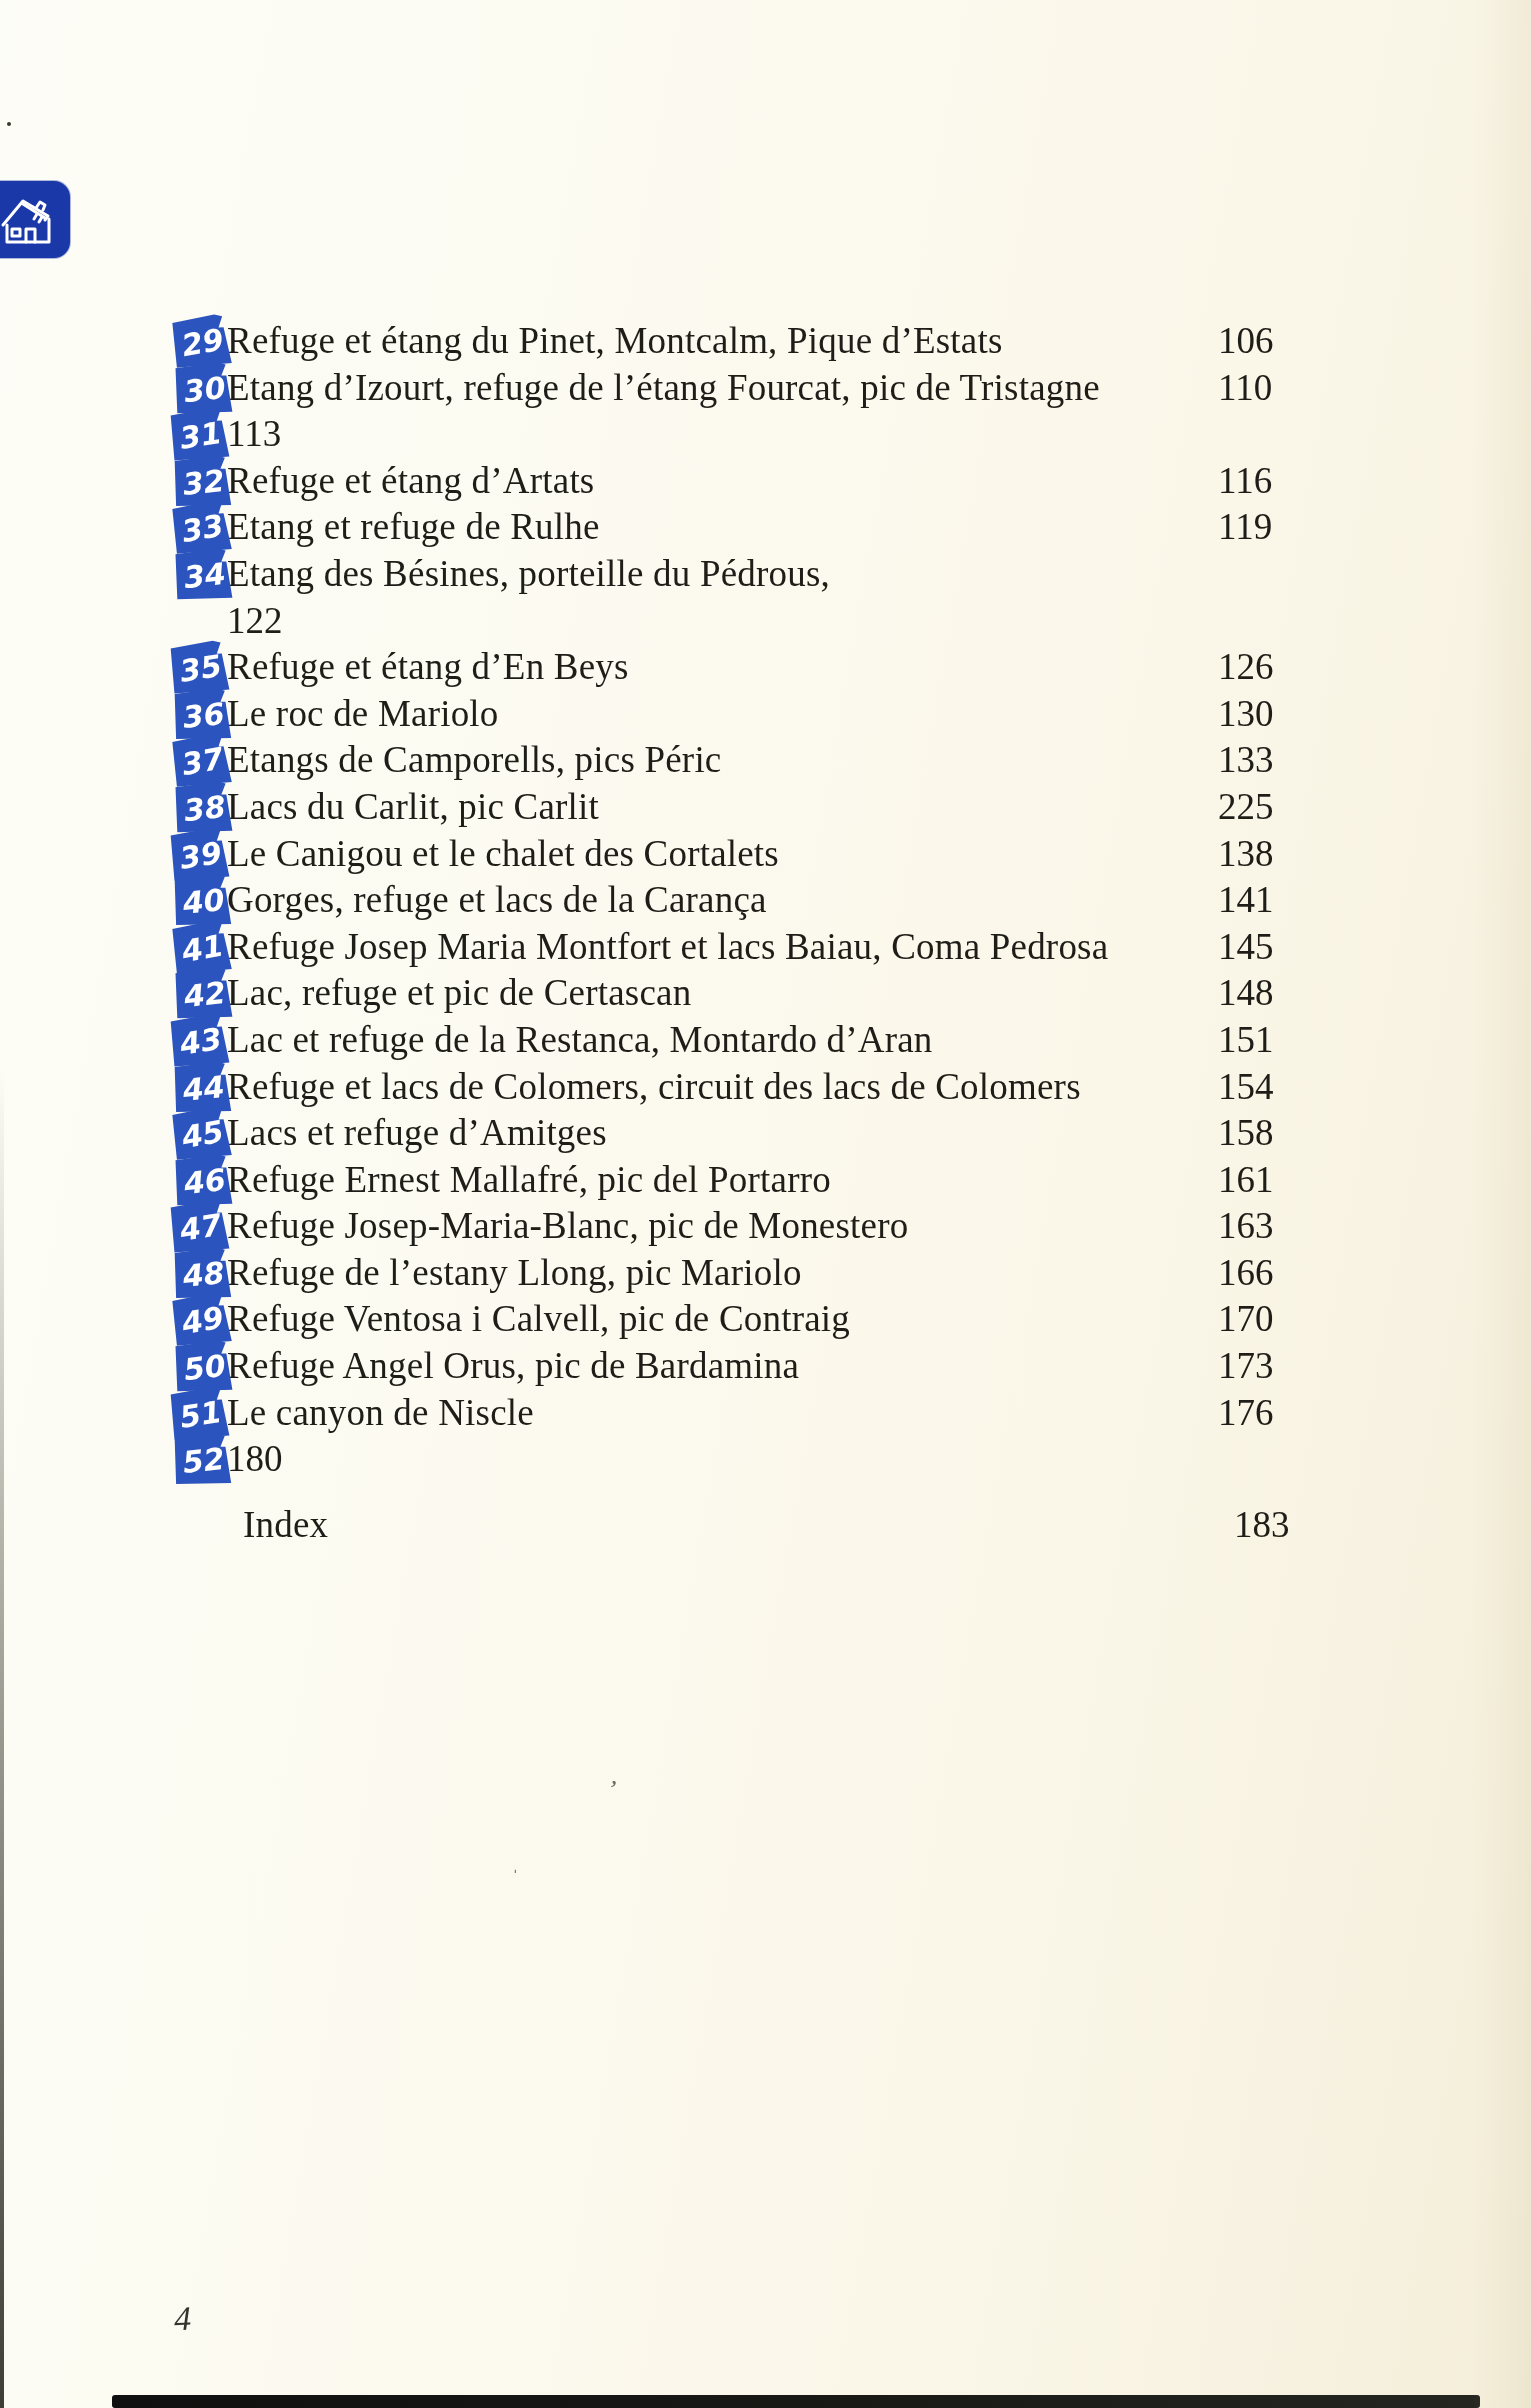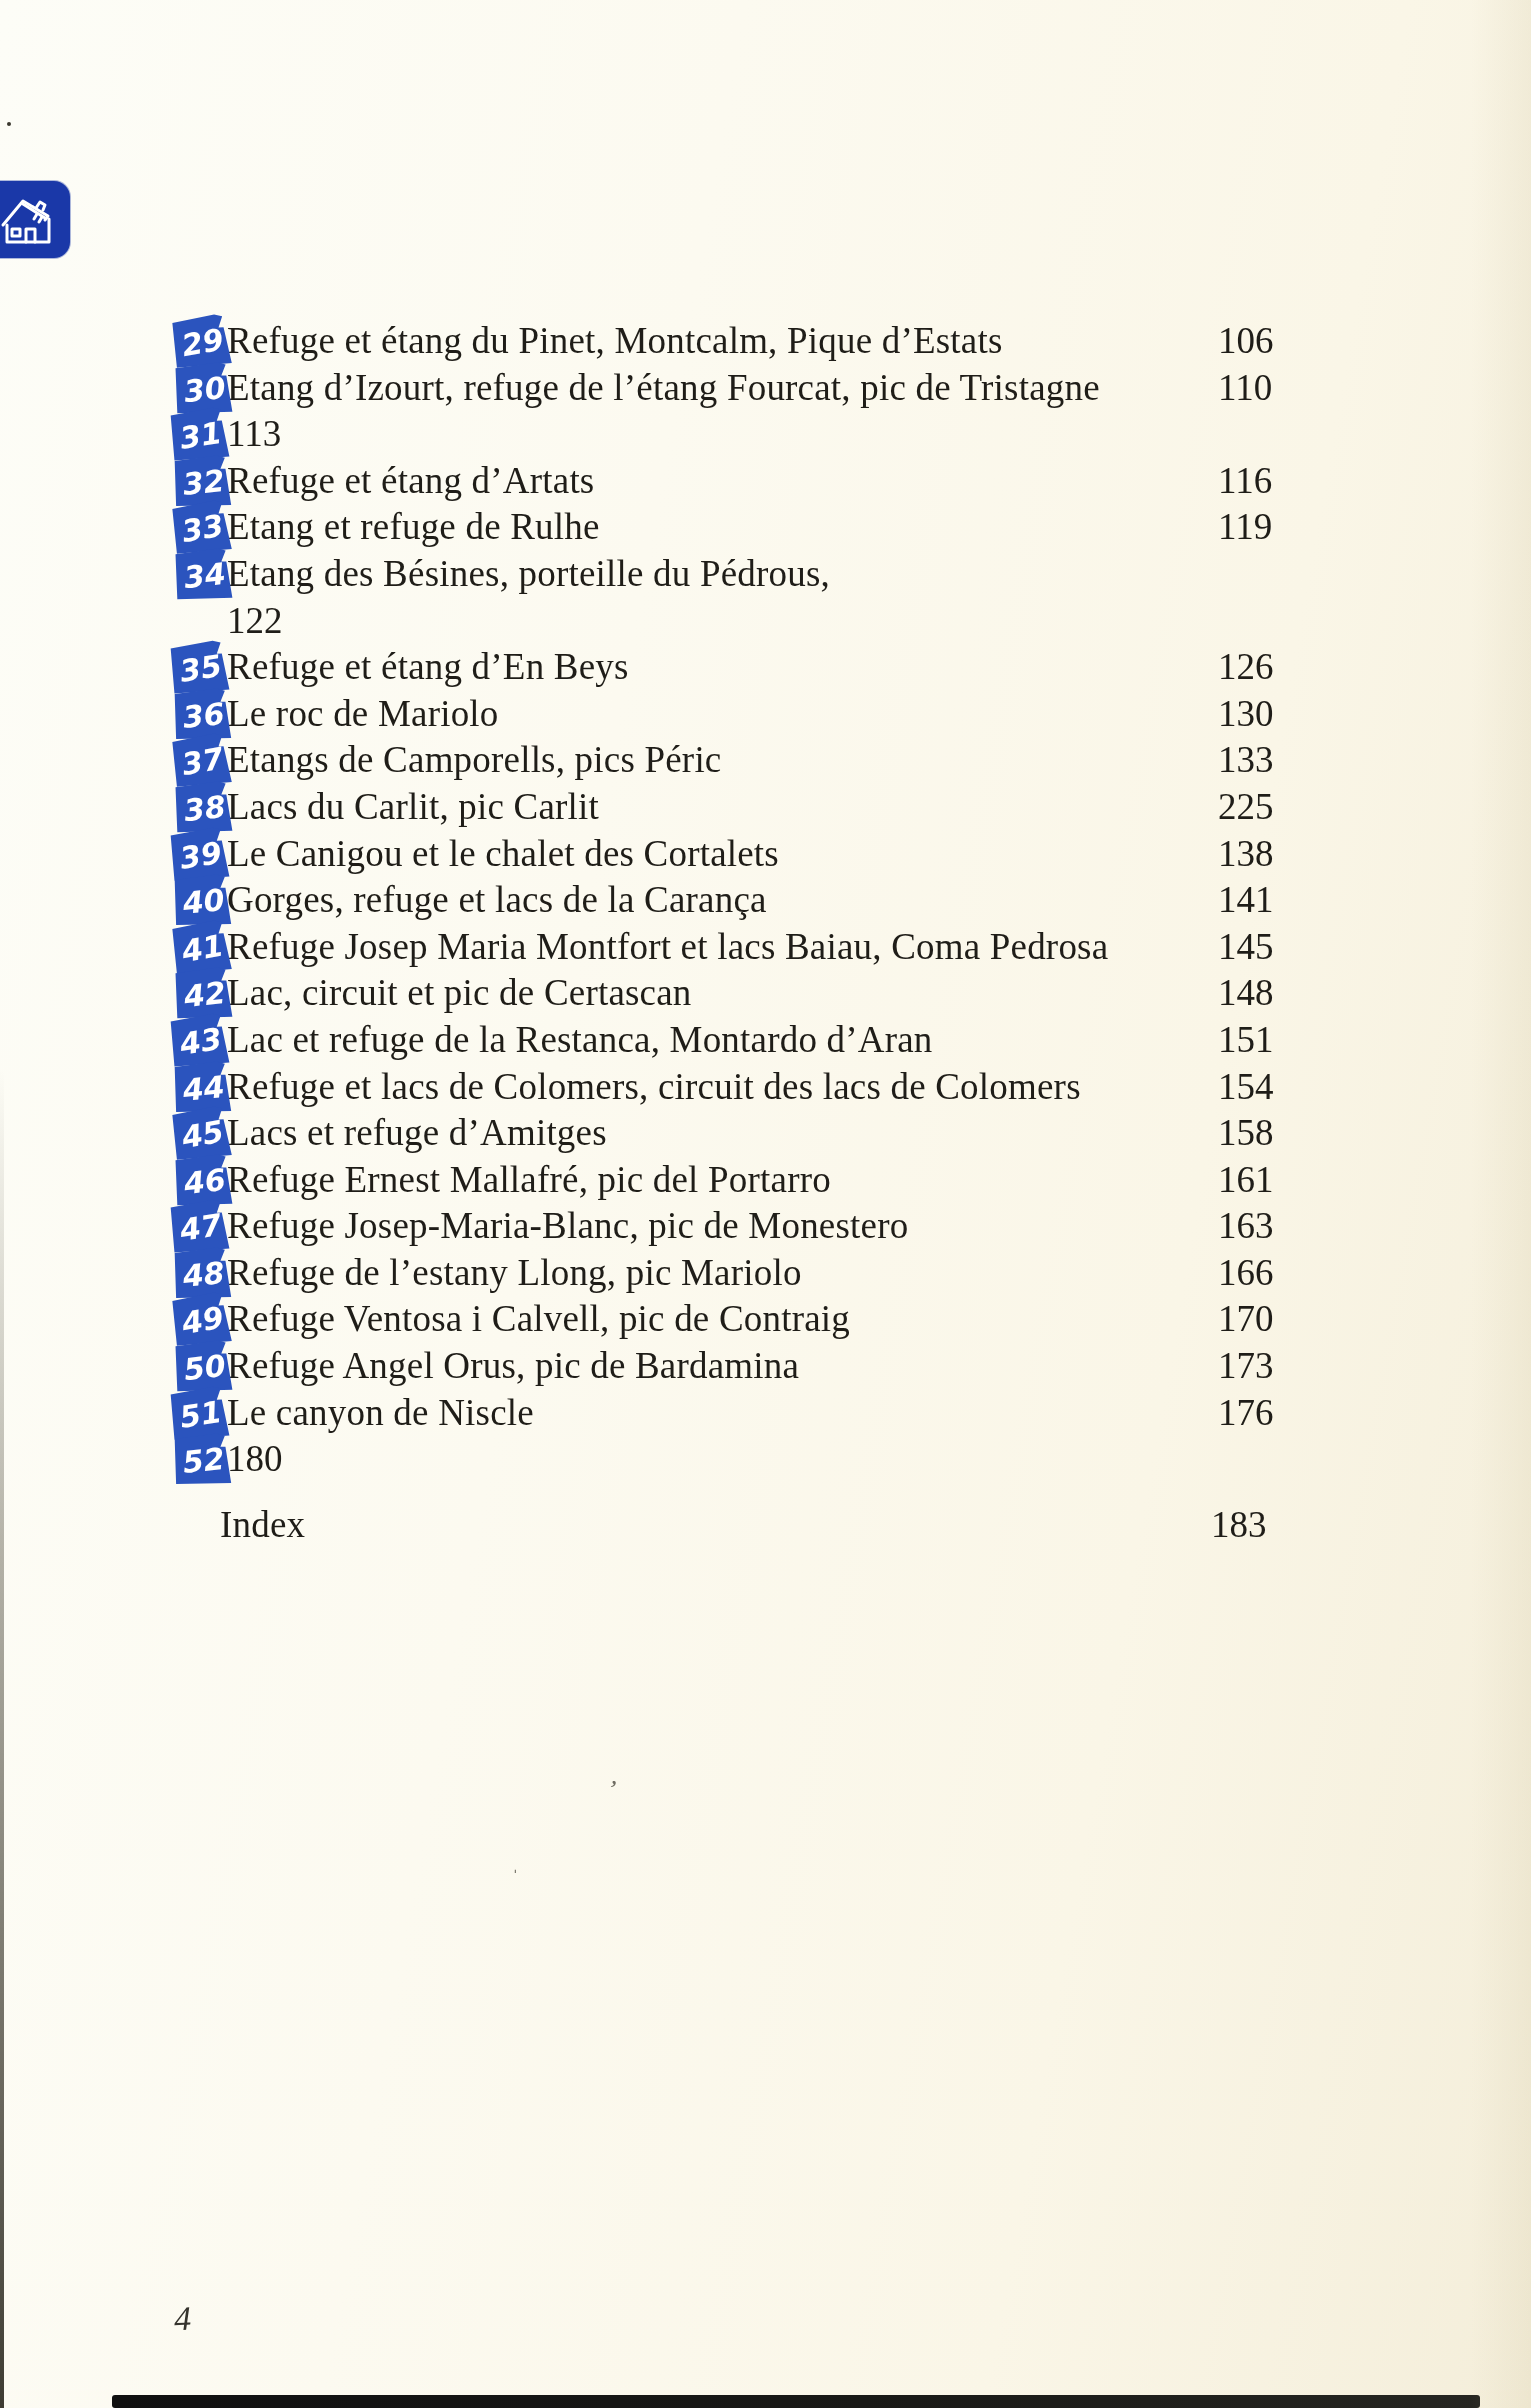--- a/index.html
+++ b/index.html
@@ -61,21 +61,21 @@
   }
   .pagenum {
     flex: none;
     width: 110px;
     font-size: 37px;
     line-height: 46.6px;
   }
 
   .index-row {
     position: absolute;
-    left: 158px; top: 1502px;
+    left: 181px; top: 1502px;
     width: 1163px;
   }
 
   .folio {
     position: absolute;
     left: 174px; top: 2300px;
     font-style: italic;
     font-size: 34px;
     color: #35332d;
     transform: rotate(-2deg);
@@ -255,21 +255,21 @@
         <span class="title">Refuge Josep Maria Montfort et lacs Baiau, Coma Pedrosa</span>
         <span class="pagenum">145</span>
       </div>
       <div class="toc-row">
         <span class="badge-col">
           <svg width="72" height="54" viewBox="0 0 72 54" style="transform:rotate(1.5deg); left:2px">
             <path d="M8 8 L50 1 L58 3 L54 14 L59 14 L66 50 L11 53 Z" fill="#2b54be"></path>
             <text x="17" y="40" class="badge-num" transform="rotate(-8 30 30)">42</text>
           </svg>
         </span>
-        <span class="title">Lac, circuit et pic de Certascan</span>
+        <span class="title">Lac, refuge et pic de Certascan</span>
         <span class="pagenum">148</span>
       </div>
       <div class="toc-row">
         <span class="badge-col">
           <svg width="72" height="54" viewBox="0 0 72 54" style="transform:rotate(-1deg); left:-2px">
             <path d="M8 8 L50 1 L58 3 L54 14 L59 14 L66 50 L11 53 Z" fill="#2b54be"></path>
             <text x="17" y="40" class="badge-num" transform="rotate(-8 30 30)">43</text>
           </svg>
         </span>
         <span class="title">Lac et refuge de la Restanca, Montardo d’Aran</span>

